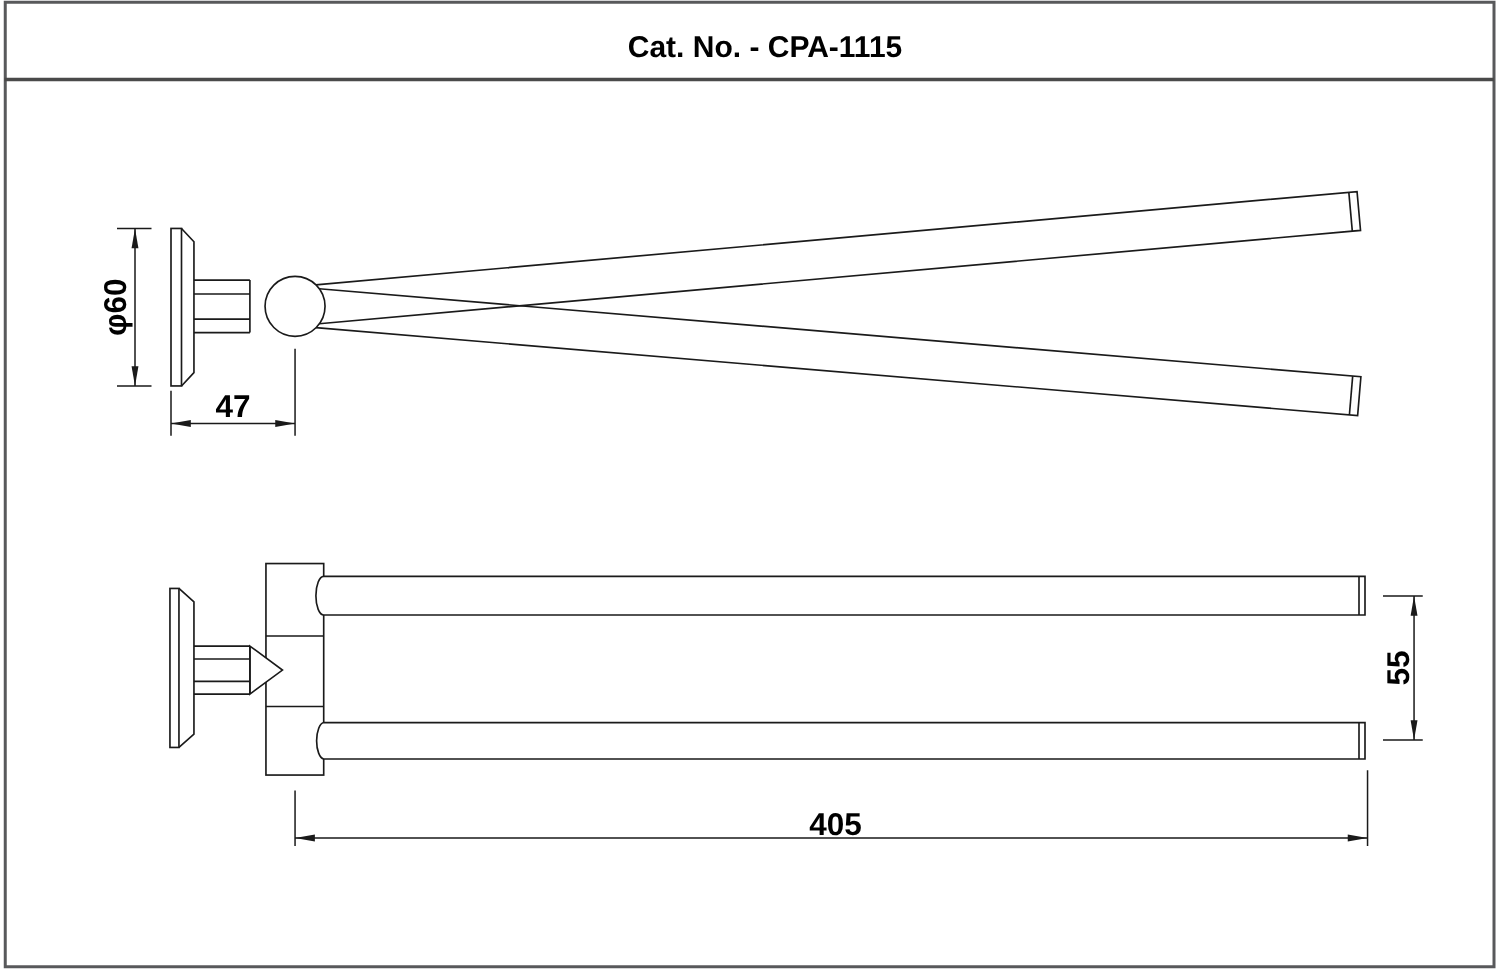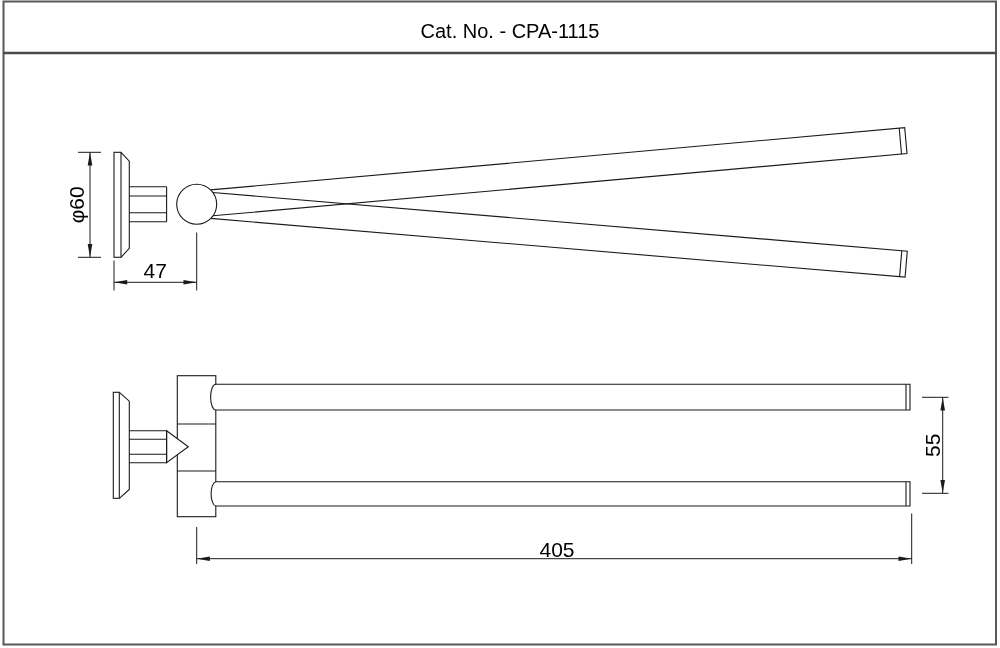--- a/index.html
+++ b/index.html
@@ -1,16 +1,16 @@
 <!DOCTYPE html>
 <html><head>
 <meta charset="utf-8">
 <style>
   html,body{margin:0;padding:0;background:#fff;}
-  .sheet{position:relative;width:1000px;height:648px;background:#ffffff;overflow:hidden;}
+  .sheet{position:relative;width:1000px;height:648px;background:#ffffff;overflow:hidden;font-weight:bold;}
   svg{display:block;}
   .ln{stroke:#1a1a1a;stroke-width:1.1;fill:none;stroke-linecap:butt;}
   .lnf{stroke:#1a1a1a;stroke-width:1.1;fill:#ffffff;}
   .dim{stroke:#1a1a1a;stroke-width:1;fill:none;}
   .arw{fill:#1a1a1a;stroke:none;}
   .frame{stroke:#58595b;stroke-width:2;fill:none;}
   .sep{stroke:#4a4a4a;stroke-width:2.4;}
   text{font-family:"Liberation Sans",sans-serif;fill:#000;}
   .title-txt{font-size:20px;}
   .dim-txt{font-size:21px;}

